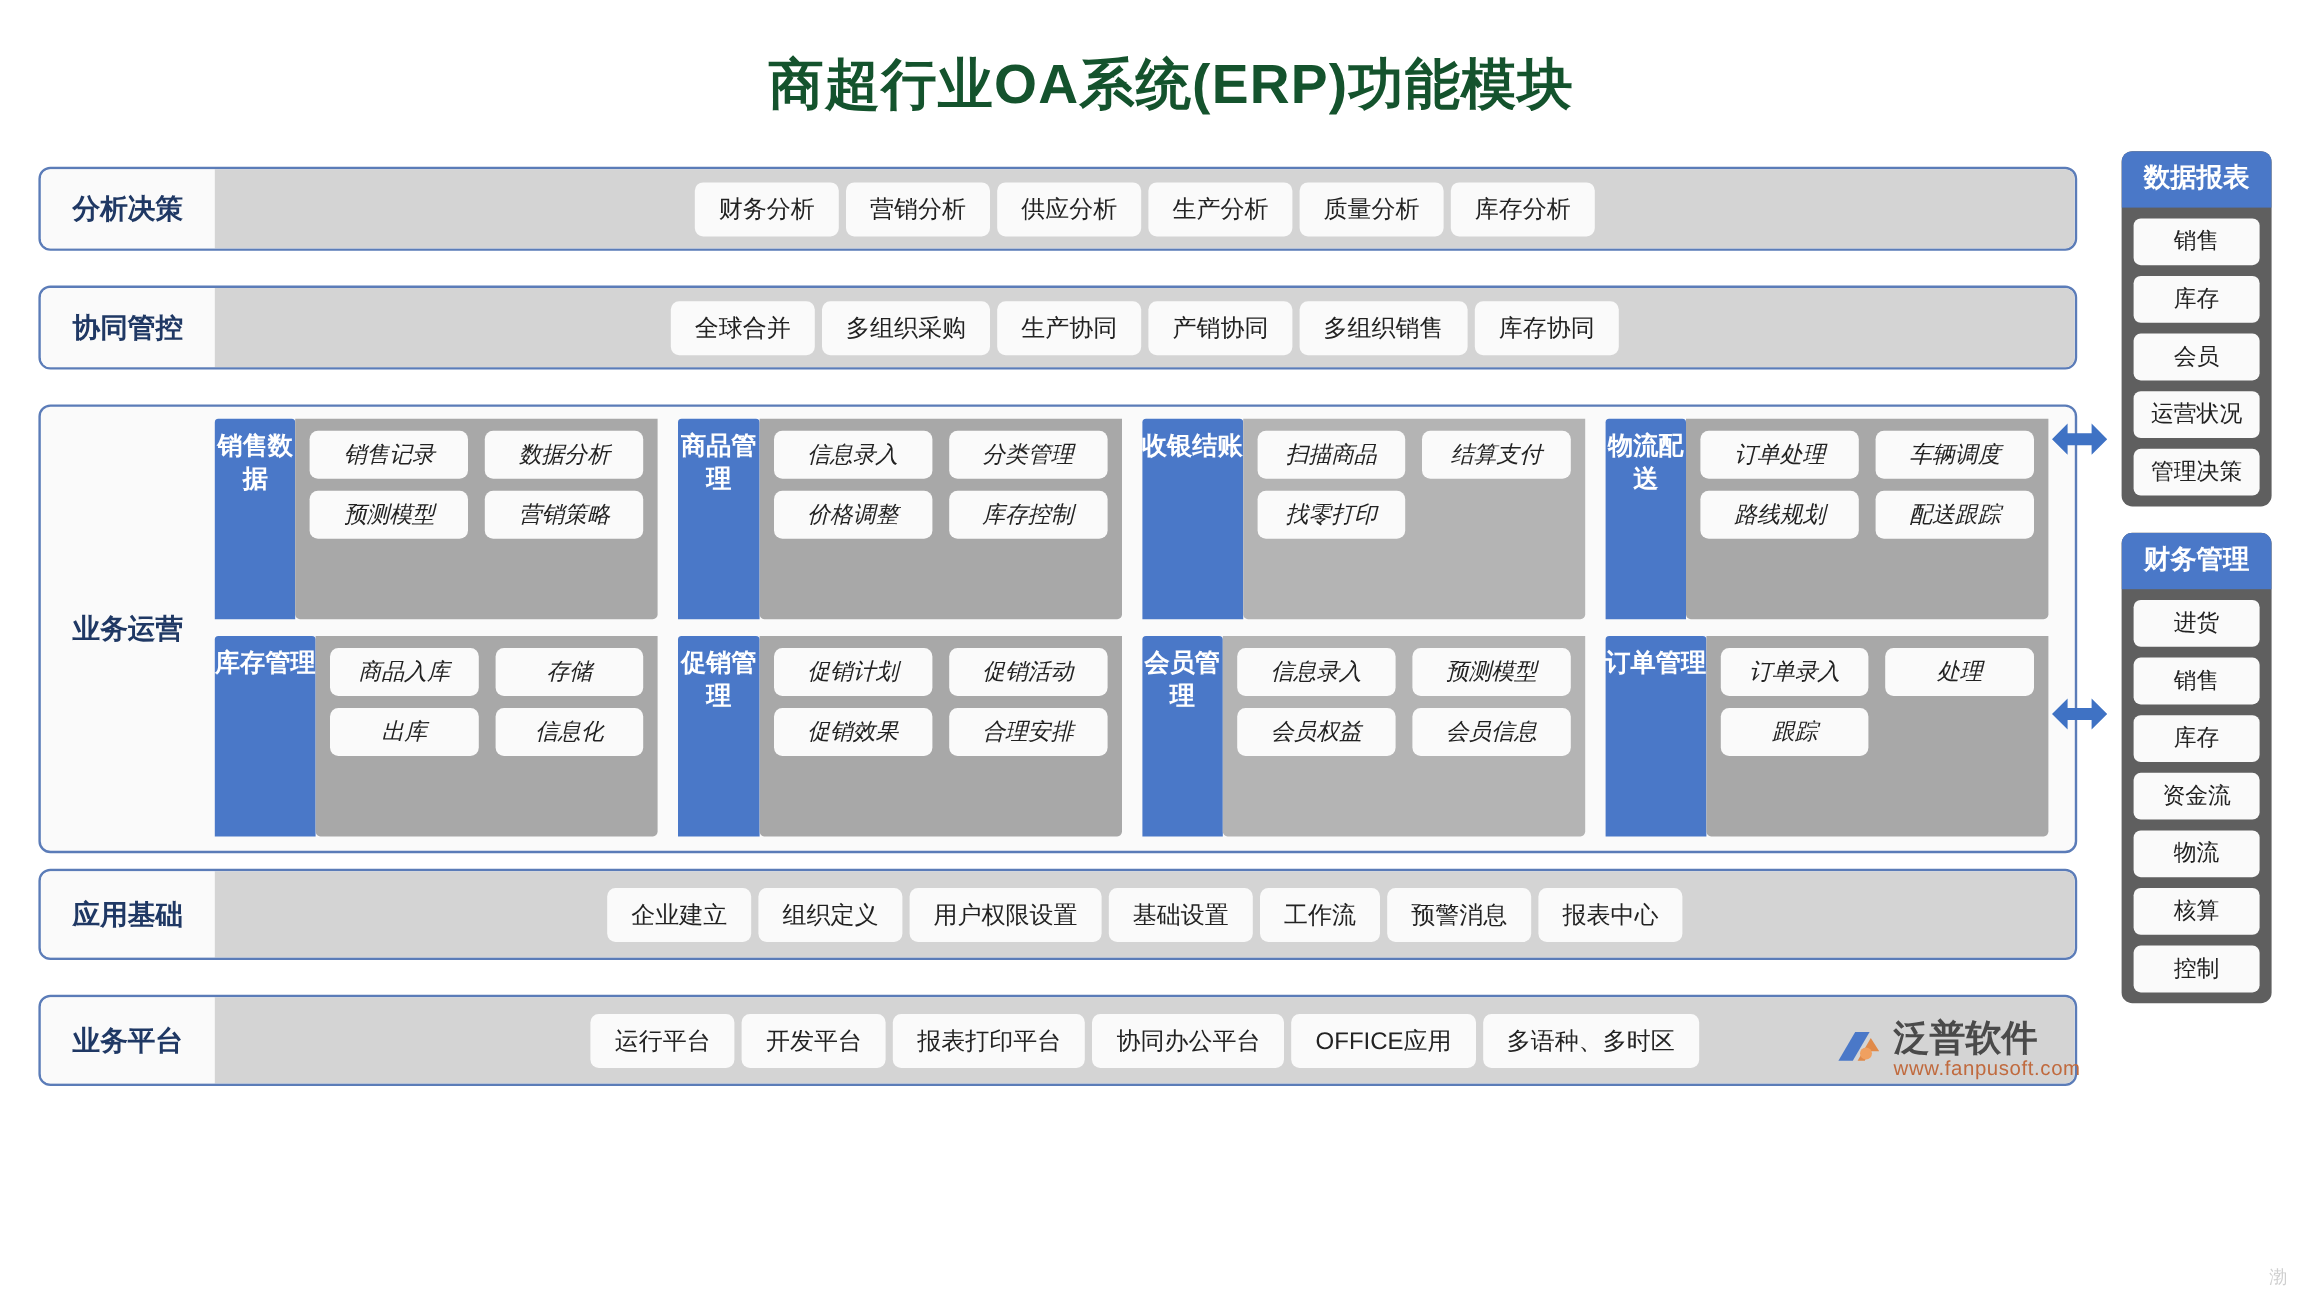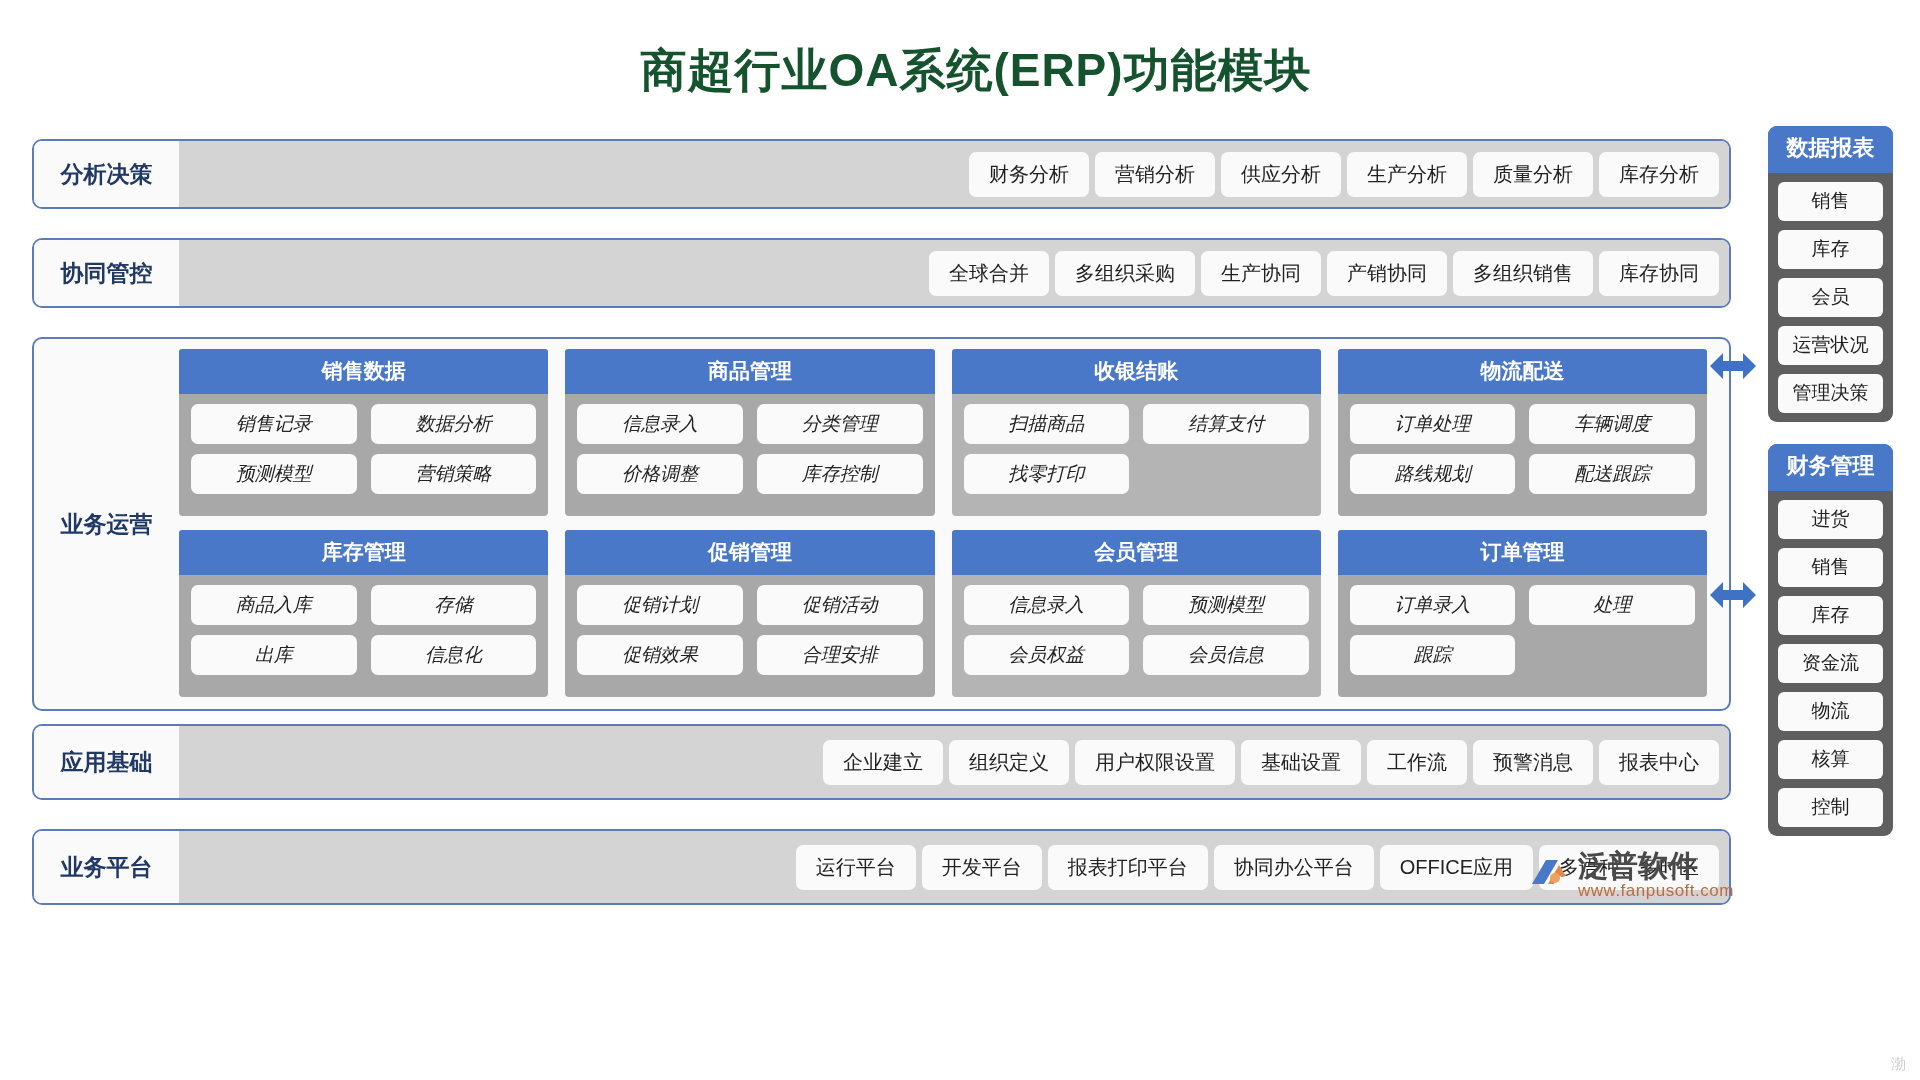--- a/index.html
+++ b/index.html
@@ -49,21 +49,21 @@
     font-weight: bold;
     color: #1f3864;
     background: #fafafa;
     padding: 0 6px;
   }
   .band-body {
     flex: 1 1 auto;
     background: #d4d4d4;
     display: flex;
     align-items: center;
-    justify-content: flex-end;
+    justify-content: center;
     padding: 12px 10px;
     gap: 6px;
   }
   .pill {
     background: #fafafa;
     border-radius: 7px;
     font-size: 20px;
     color: #222222;
     padding: 9px 20px;
     white-space: nowrap;
@@ -95,21 +95,21 @@
   }
   .ops-grid {
     flex: 1 1 auto;
     display: grid;
     grid-template-columns: repeat(4, 1fr);
     grid-template-rows: 1fr 1fr;
     column-gap: 17px;
     row-gap: 14px;
     padding: 10px 22px 12px 0;
   }
-  .card { display: flex; flex-direction: column; }
+  .card { display: flex; flex-direction: row; }
   .card-head {
     background: #4a78c8;
     color: #ffffff;
     font-size: 21px;
     font-weight: bold;
     text-align: center;
     padding: 8px 0 9px;
     border-radius: 3px 3px 0 0;
   }
   .card-body {

